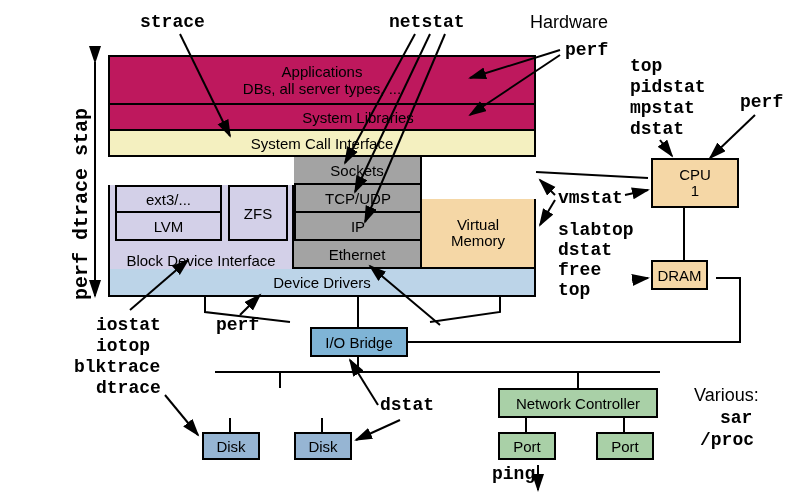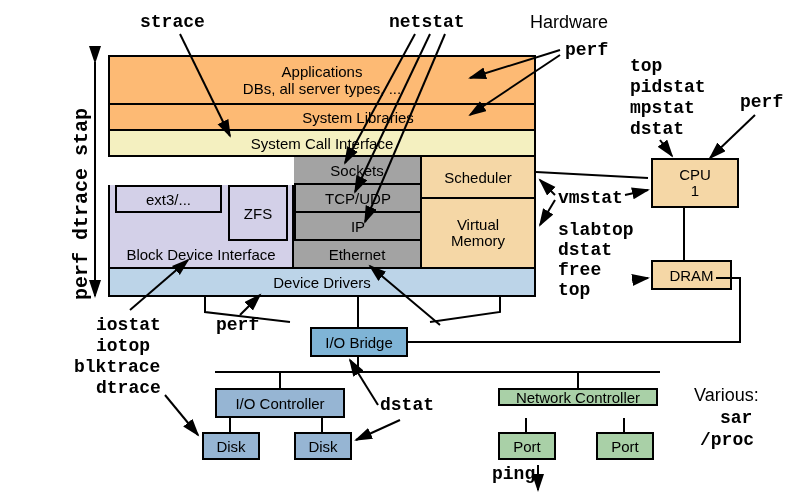--- a/index.html
+++ b/index.html
@@ -2,21 +2,21 @@
 <html><head>
 <meta charset="utf-8">
 <style>
   body{margin:0;font-family:Arial,Helvetica,sans-serif;font-size:15px;background:#fff;color:#000}
   .stage{position:relative;width:806px;height:500px}
   .box{position:absolute;border:2px solid #000;display:flex;align-items:center;justify-content:center;text-align:center;box-sizing:border-box;font-size:15px}
   .lbl{position:absolute;font-size:18px;white-space:nowrap}
   .mono{font-family:"Courier New",monospace}
   .vtext{writing-mode:vertical-rl;transform:rotate(180deg)}
   svg.arrows{position:absolute;top:0;left:0;width:806px;height:500px;pointer-events:none}
-  .pink{background:#fdba74}
+  .pink{background:#be185d}
   .cream{background:#f4f0c0}
   .lav{background:#d3d0e8}
   .lgreen{background:#a3a3a3}
   .peach{background:#f5d7a6}
   .lblue{background:#bcd4e8}
   .blue2{background:#7fb4d6}
   .blue3{background:#96b5d3}
   .green2{background:#a9d0a7}
 </style>
 </head>
@@ -33,49 +33,48 @@
     <div>DBs, all server types, ...</div>
   </div>
 
   <div class="box pink" style="left:180px;top:105px;width:356px;height:26px;border-top:0">System Libraries</div>
 
   <div class="box pink" style="left:108px;top:105px;width:74px;height:26px;border-top:0;border-right:0"></div>
 
   <div class="box cream" style="left:108px;top:131px;width:428px;height:26px;border-top:0">System Call Interface</div>
 
   <div class="box lgreen" style="left:294px;top:157px;width:128px;height:28px;border-top:0;border-left:0">Sockets</div>
-  <div class="box peach" style="left:422px;top:157px;width:114px;height:42px;border-top:0;border-left:0">Scheduler</div>
 
   <div class="box lav" style="left:115px;top:185px;width:107px;height:28px">ext3/...</div>
   <div class="box lav" style="left:228px;top:185px;width:60px;height:56px">ZFS</div>
   <div class="box lgreen" style="left:294px;top:185px;width:128px;height:28px;border-top:0">TCP/UDP</div>
 
+  <div class="box lav" style="left:115px;top:213px;width:107px;height:28px;border-top:0">LVM</div>
   <div class="box lgreen" style="left:294px;top:213px;width:128px;height:28px;border-top:0">IP</div>
   <div class="box peach" style="left:422px;top:199px;width:114px;height:70px;border-top:0;border-left:0;flex-direction:column;line-height:1.1">
     <div>Virtual</div>
     <div>Memory</div>
   </div>
 
   <div class="box lav" style="left:108px;top:185px;width:186px;height:84px;border-top:0;z-index:-1"></div>
 
-  <div class="box lav" style="left:108px;top:241px;width:186px;height:28px;border-top:0">Block Device Interface</div>
+  <div class="box lav" style="left:108px;top:247px;width:186px;height:28px;border-top:0">Block Device Interface</div>
   <div class="box lgreen" style="left:294px;top:241px;width:128px;height:28px;border-top:0;border-left:0">Ethernet</div>
 
   <div class="box lblue" style="left:108px;top:269px;width:428px;height:28px;border-top:0">Device Drivers</div>
 
   <div class="box peach" style="left:651px;top:158px;width:88px;height:50px;flex-direction:column;line-height:1.1">
     <div>CPU</div>
     <div>1</div>
   </div>
-  <div class="box peach" style="left:651px;top:260px;width:81px;height:30px">DRAM</div>
+  <div class="box peach" style="left:651px;top:260px;width:57px;height:30px">DRAM</div>
 
   <div class="box blue2" style="left:310px;top:327px;width:98px;height:30px">I/O Bridge</div>
 
-  <div class="box blue3" style="left:215px;top:388px;width:130px;height:30px">I/O Controller</div>
-  <div class="box green2" style="left:498px;top:388px;width:160px;height:18px">Network Controller</div>
+  <div class="box green2" style="left:498px;top:388px;width:160px;height:30px">Network Controller</div>
 
   <div class="box blue3" style="left:202px;top:432px;width:58px;height:28px">Disk</div>
   <div class="box blue3" style="left:294px;top:432px;width:58px;height:28px">Disk</div>
   <div class="box green2" style="left:498px;top:432px;width:58px;height:28px">Port</div>
   <div class="box green2" style="left:596px;top:432px;width:58px;height:28px">Port</div>
 
   <div class="lbl mono" style="left:140px;top:12px;font-weight:bold">strace</div>
   <div class="lbl mono" style="left:389px;top:12px;font-weight:bold">netstat</div>
   <div class="lbl mono" style="left:565px;top:40px;font-weight:bold">perf</div>
 

